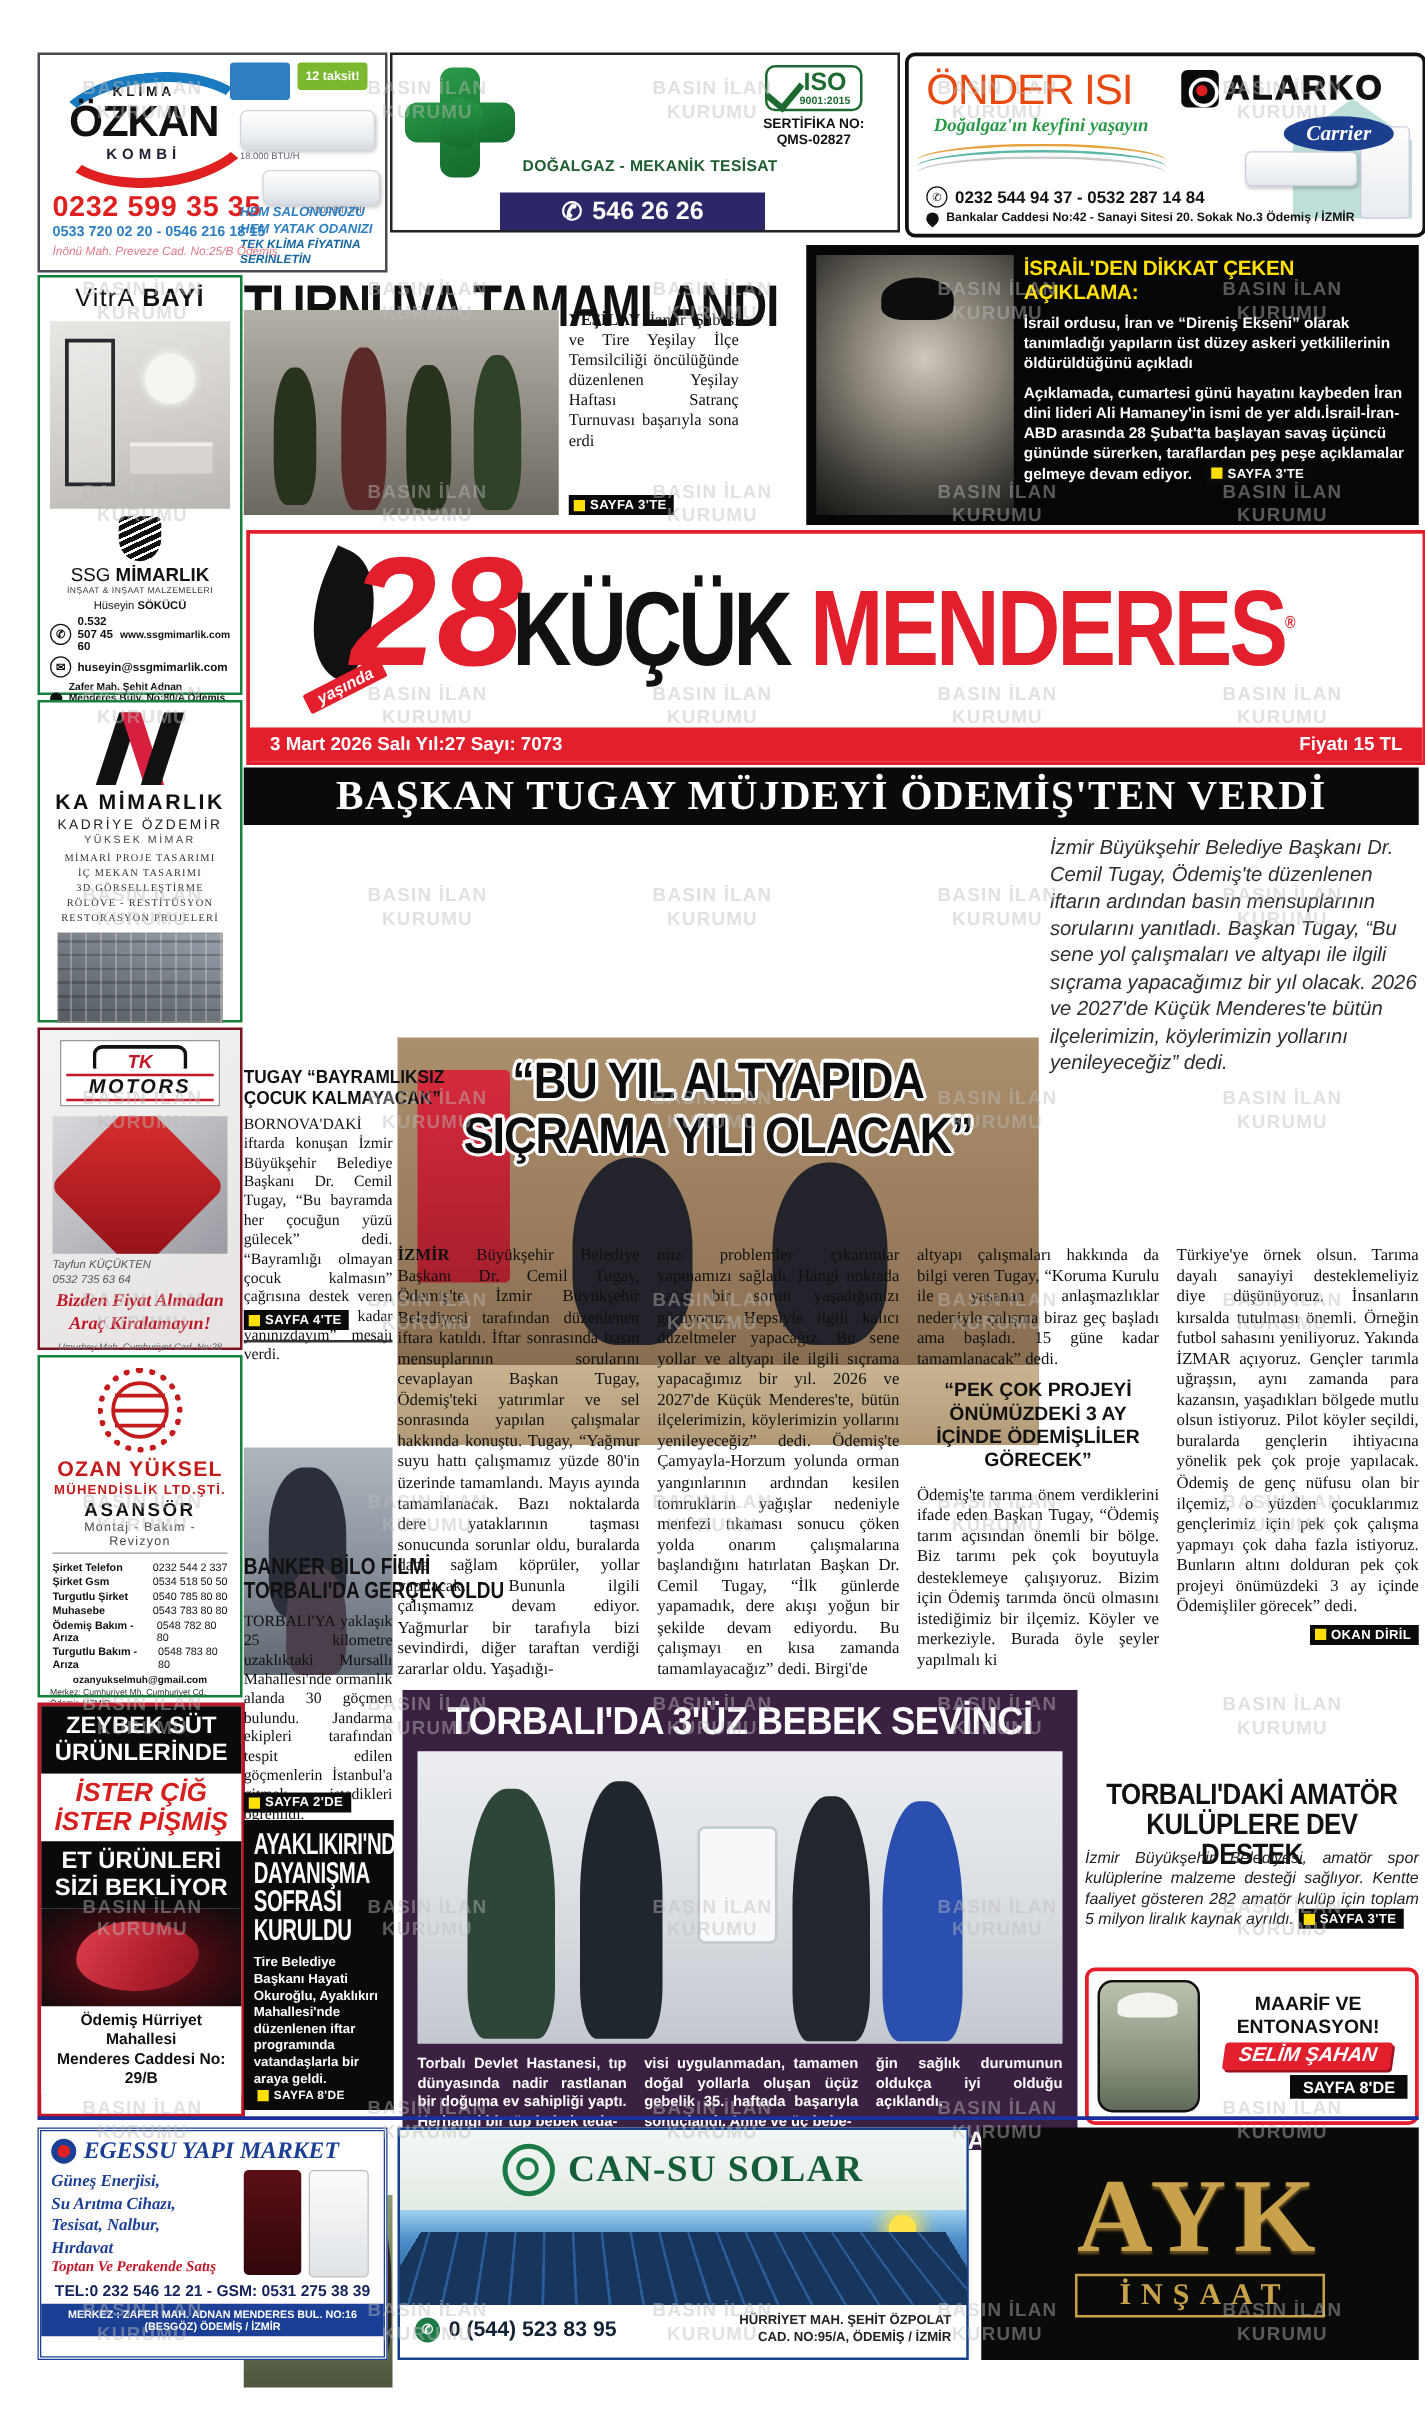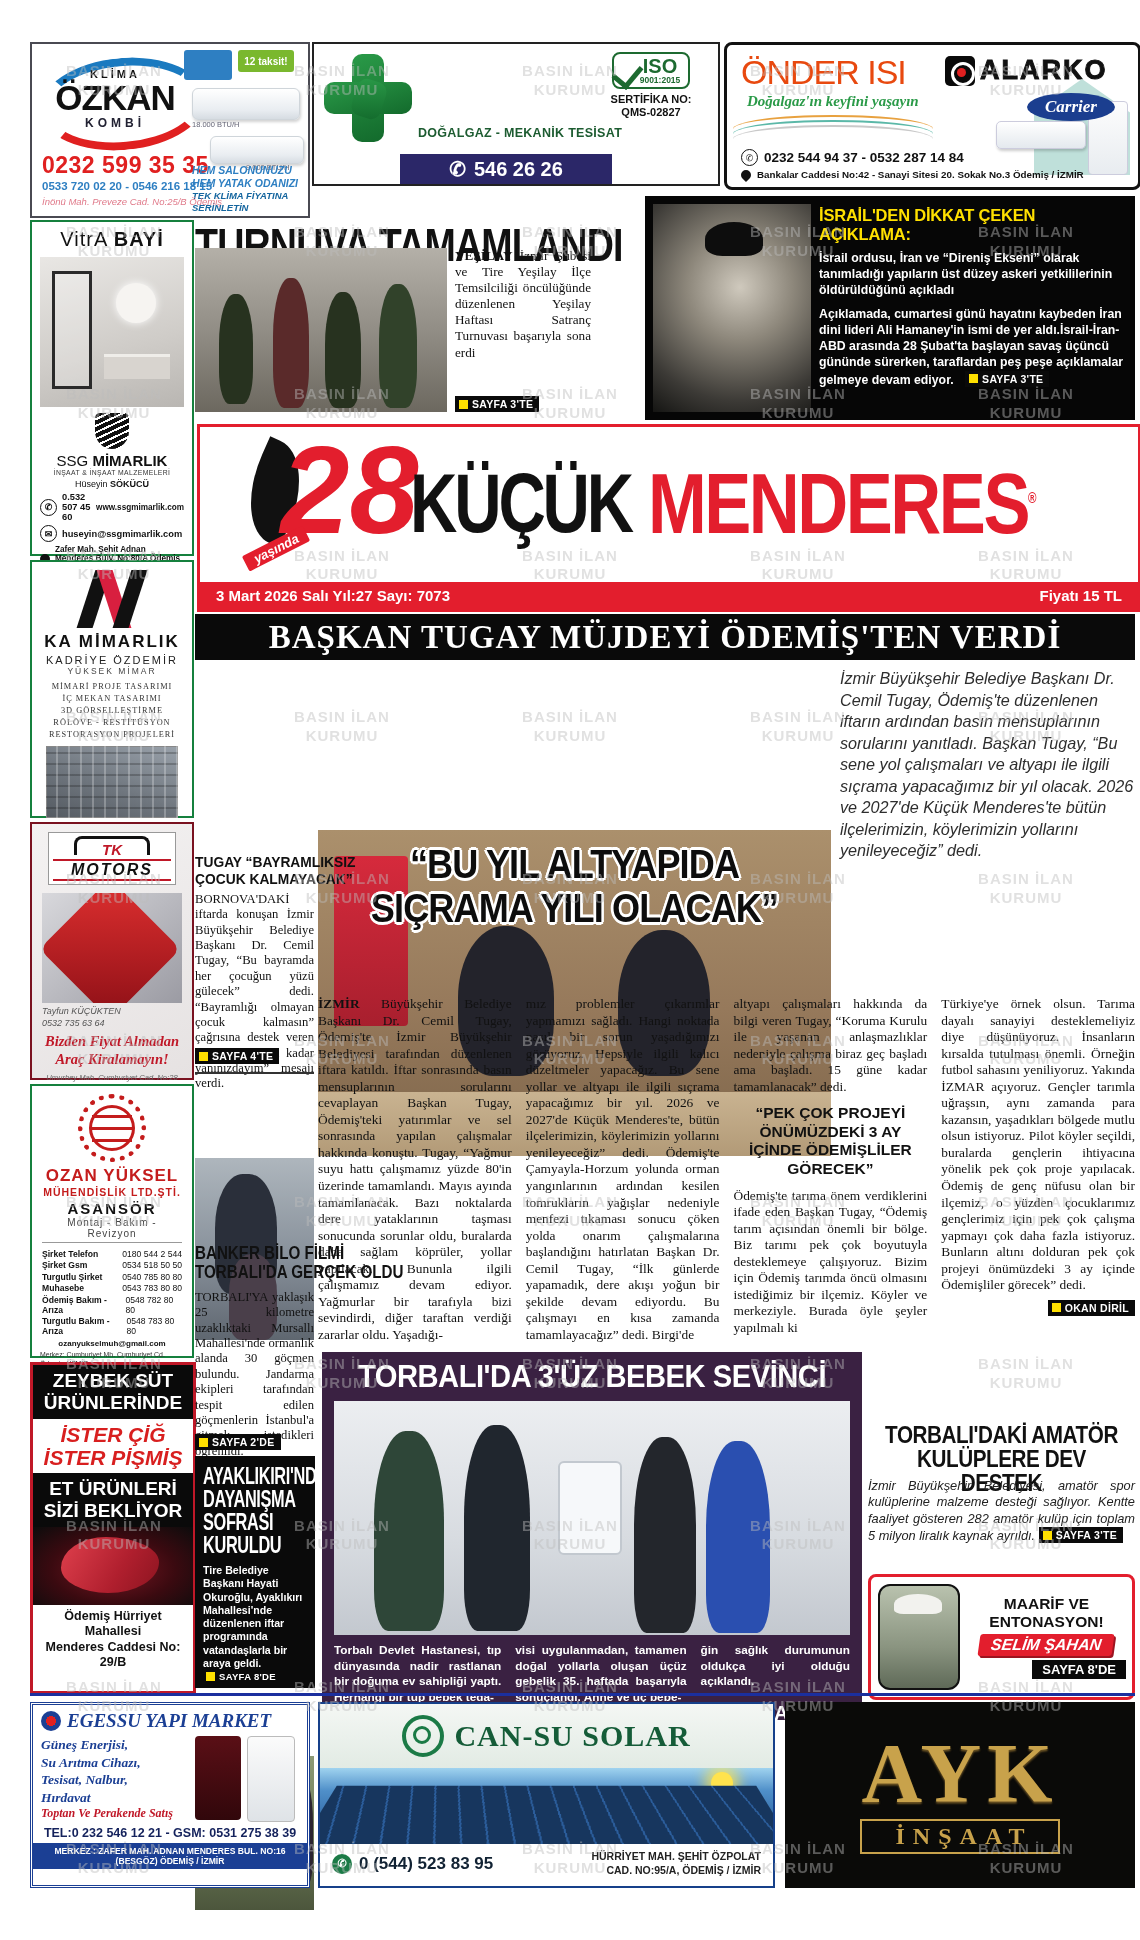--- a/index.html
+++ b/index.html
@@ -528,21 +528,21 @@
   </section>
 
   <section class="sb ozn">
     <div class="ozn-gear"></div>
     <div class="ozn-name">OZAN YÜKSEL</div>
     <div class="ozn-name2">MÜHENDİSLİK LTD.ŞTİ.</div>
     <div class="ozn-prod">ASANSÖR</div>
     <div class="ozn-svc">Montaj - Bakım - Revizyon</div>
     <div class="ozn-row">
         <b>Şirket Telefon</b>
-        <span>0180 544 2 544</span>
+        <span>0232 544 2 337</span>
       </div>
     <div class="ozn-row">
         <b>Şirket Gsm</b>
         <span>0534 518 50 50</span>
       </div>
     <div class="ozn-row">
         <b>Turgutlu Şirket</b>
         <span>0540 785 80 80</span>
       </div>
     <div class="ozn-row">

